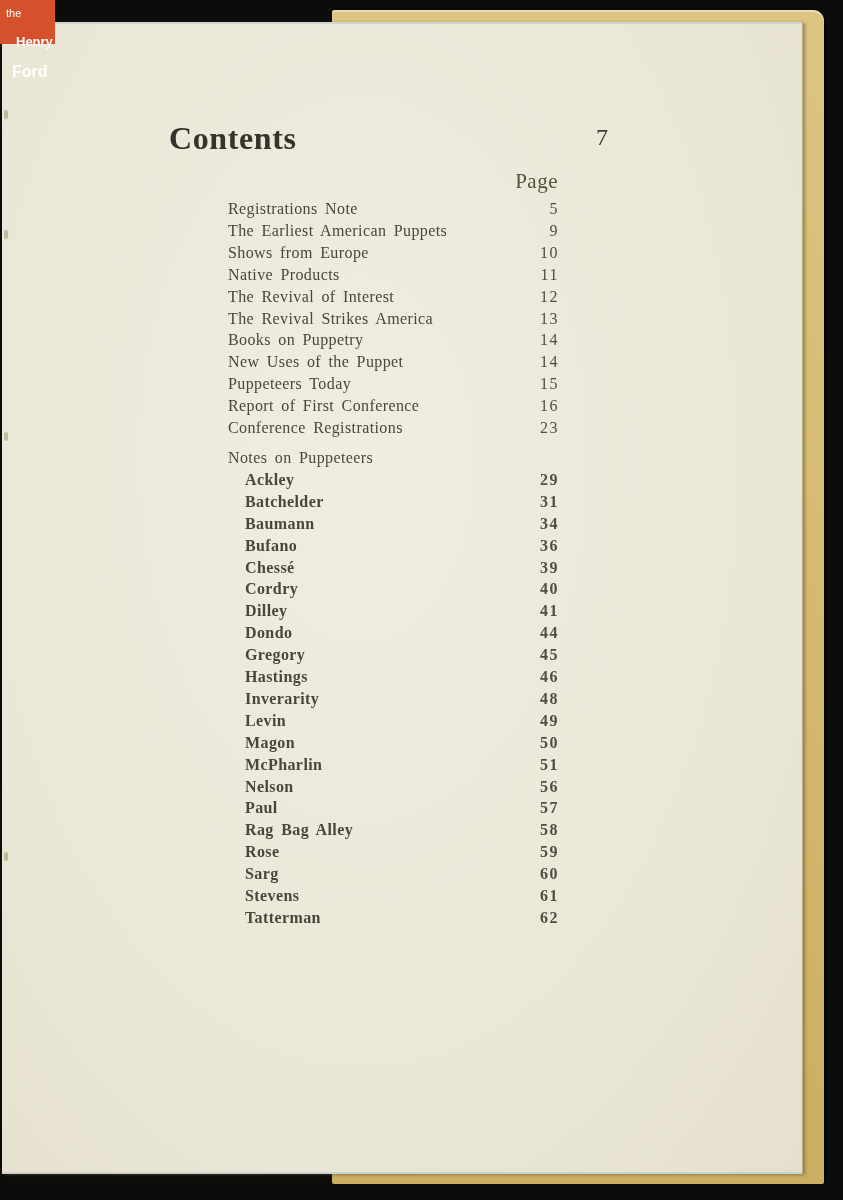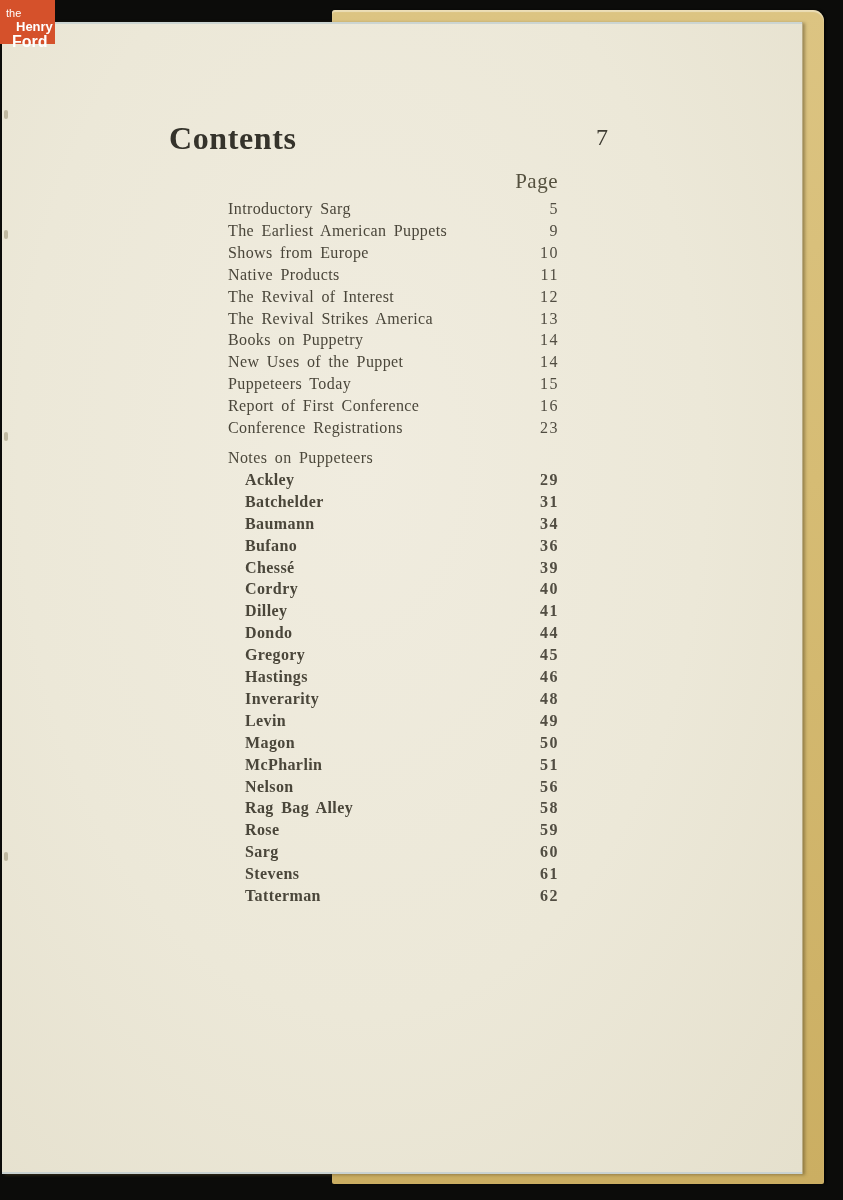--- a/index.html
+++ b/index.html
@@ -59,20 +59,21 @@
     width:36px;text-align:right;color:#514d42;letter-spacing:1.5px;
     font-feature-settings:"onum" 1;font-variant-numeric:oldstyle-nums;
   }
   
   .logo{
     position:absolute;left:0;top:0;width:55px;height:44px;
     display:flex;flex-direction:column;box-sizing:border-box;
     padding:6px 0 0 6px;
     font-family:"Liberation Sans", sans-serif;color:#ffffff;
     line-height:1;
+    gap:15px;
   }
   .logo-the{font-size:11px;font-weight:400;margin:2px 0 0 0;}
   .logo-henry{font-size:13px;font-weight:700;margin:1px 0 0 10px;}
   .logo-ford{font-size:16px;font-weight:700;margin:1px 0 0 6px;}
 </style>
 </head>
 <body>
 
 <div class="underpages"></div>
 
@@ -82,21 +83,21 @@
   <div class="stitch" style="top:408px"></div>
   <div class="stitch" style="top:828px"></div>
 
   <h1 class="title">Contents</h1>
   <div class="folio">7</div>
   <div class="col-header">Page</div>
 
   <div class="toc">
       <div class="toc-section">
         <div class="toc-row">
-          <span class="toc-label">Introductory Sarg</span>
+          <span class="toc-label">Registrations Note</span>
           <span class="toc-page">5</span>
         </div>
         <div class="toc-row">
           <span class="toc-label">The Earliest American Puppets</span>
           <span class="toc-page">9</span>
         </div>
         <div class="toc-row">
           <span class="toc-label">Shows from Europe</span>
           <span class="toc-page">10</span>
         </div>
@@ -187,20 +188,24 @@
           <span class="toc-label">Magon</span>
           <span class="toc-page">50</span>
         </div>
         <div class="toc-row indent">
           <span class="toc-label">McPharlin</span>
           <span class="toc-page">51</span>
         </div>
         <div class="toc-row indent">
           <span class="toc-label">Nelson</span>
           <span class="toc-page">56</span>
+        </div>
+        <div class="toc-row indent">
+          <span class="toc-label">Paul</span>
+          <span class="toc-page">57</span>
         </div>
         <div class="toc-row indent">
           <span class="toc-label">Rag Bag Alley</span>
           <span class="toc-page">58</span>
         </div>
         <div class="toc-row indent">
           <span class="toc-label">Rose</span>
           <span class="toc-page">59</span>
         </div>
         <div class="toc-row indent">

